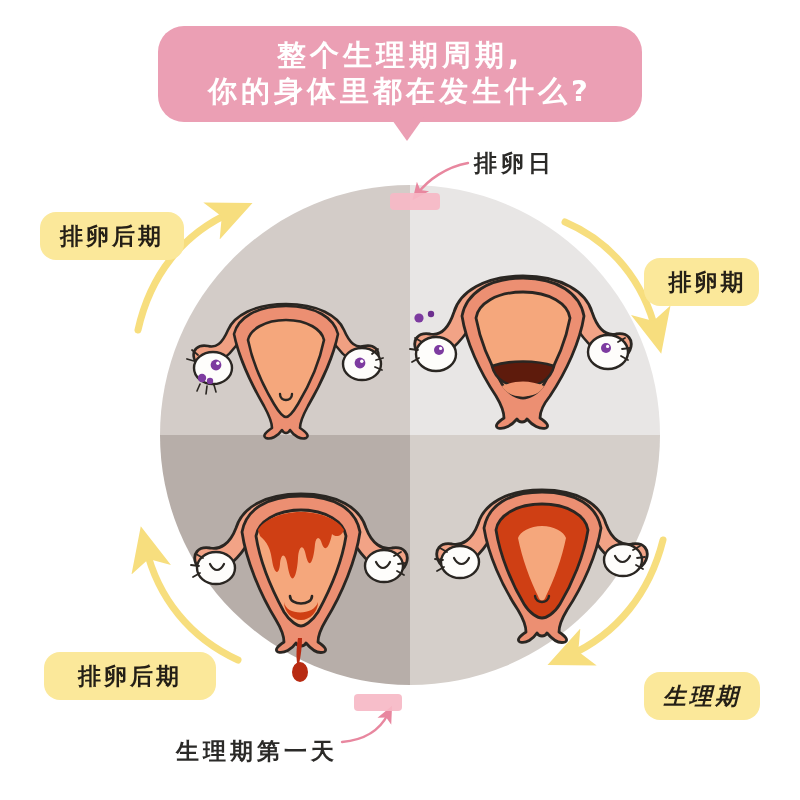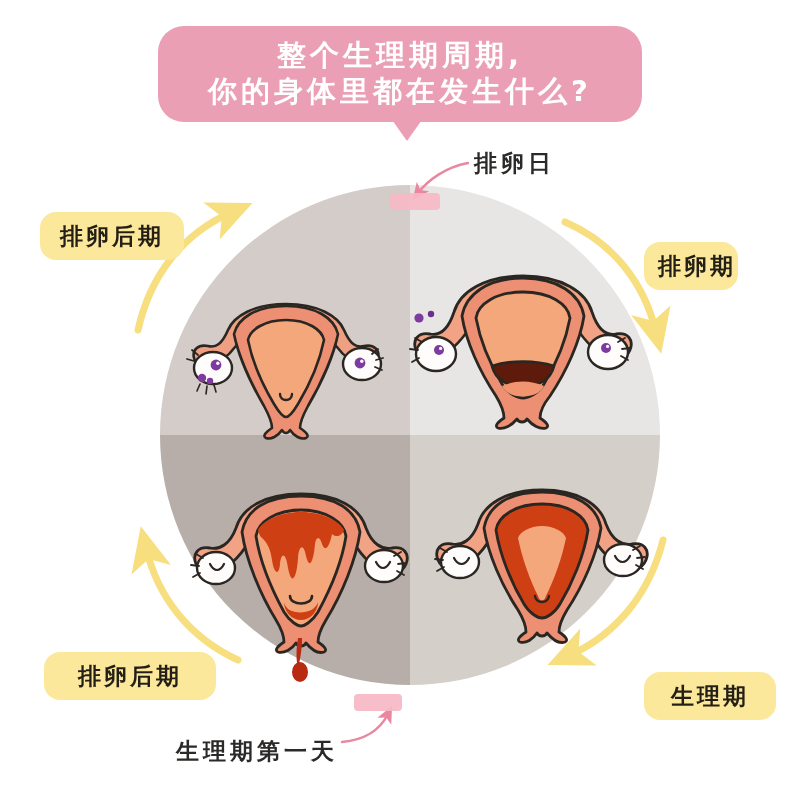--- a/index.html
+++ b/index.html
@@ -100,23 +100,23 @@
     font-weight: 700;
     letter-spacing: 3px;
     display: flex;
     align-items: center;
     justify-content: center;
     box-sizing: border-box;
     z-index: 7;
     white-space: nowrap;
   }
   .pill.pre-ov  { left: 40px;  top: 212px; width: 144px; height: 48px; }
-  .pill.ov      { left: 644px; top: 242px; width: 94px; height: 48px; padding-left: 12px; }
+  .pill.ov      { left: 644px; top: 258px; width: 115px; height: 48px; padding-left: 12px; }
   .pill.post-ov { left: 44px;  top: 652px; width: 172px; height: 48px; }
-  .pill.menses  { left: 644px; top: 672px; width: 132px; height: 48px; }
+  .pill.menses  { left: 644px; top: 672px; width: 116px; height: 48px; font-style: italic; }
 
   
   .hand-note {
     position: absolute;
     color: #2b2a28;
     font-family: "DejaVu Serif", "Liberation Serif", serif;
     font-size: 23px;
     font-weight: 600;
     letter-spacing: 4px;
     z-index: 7;

